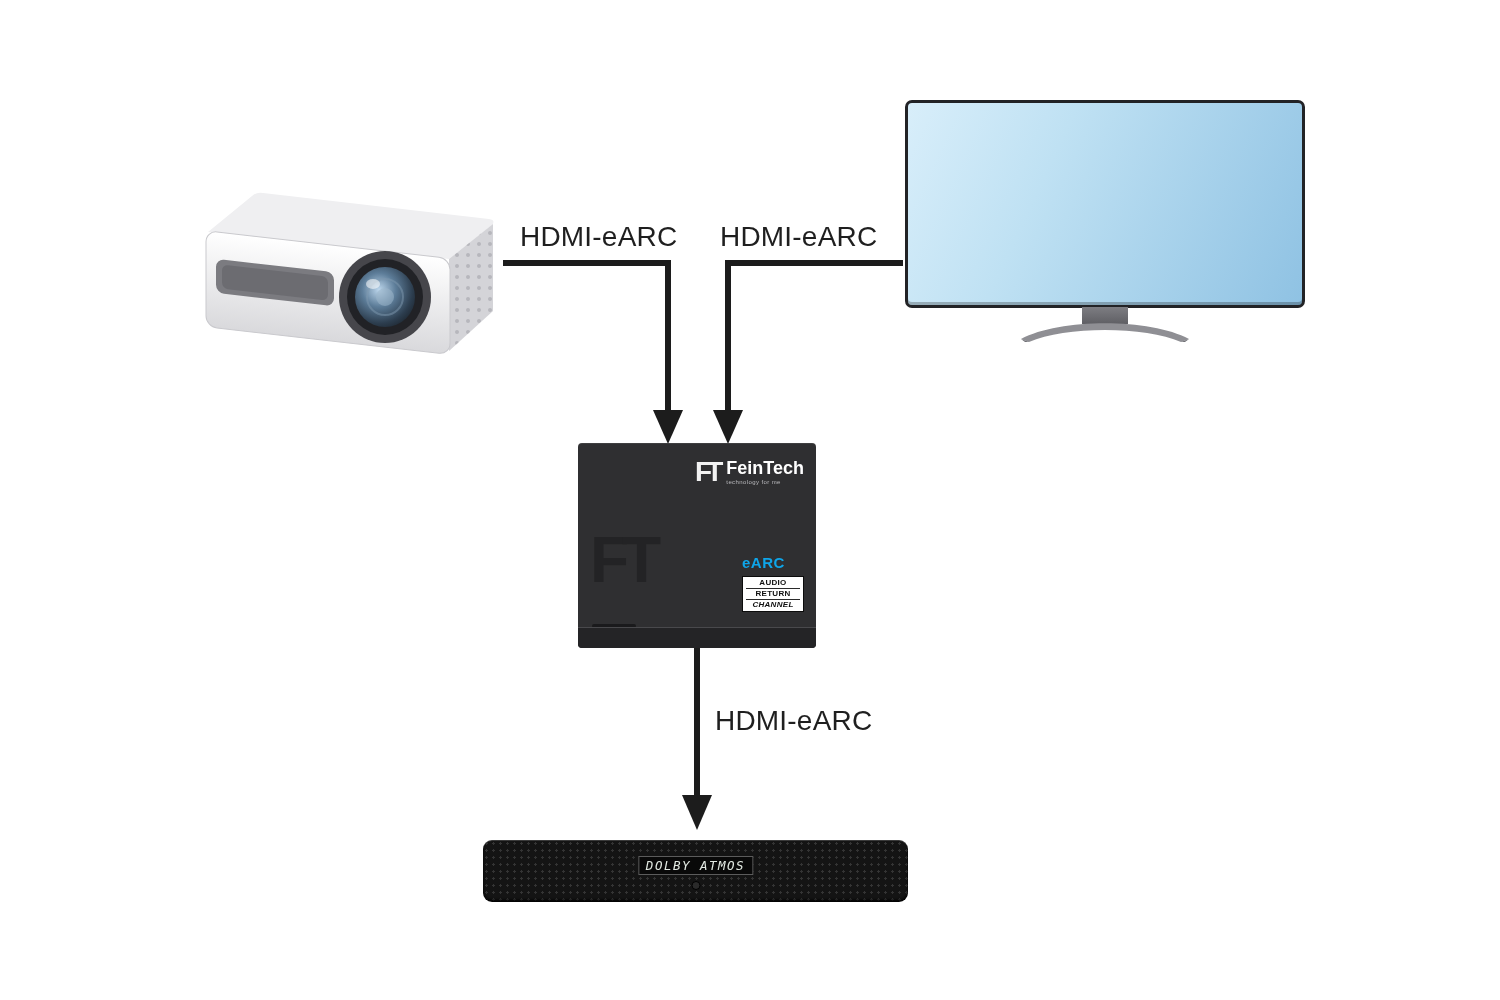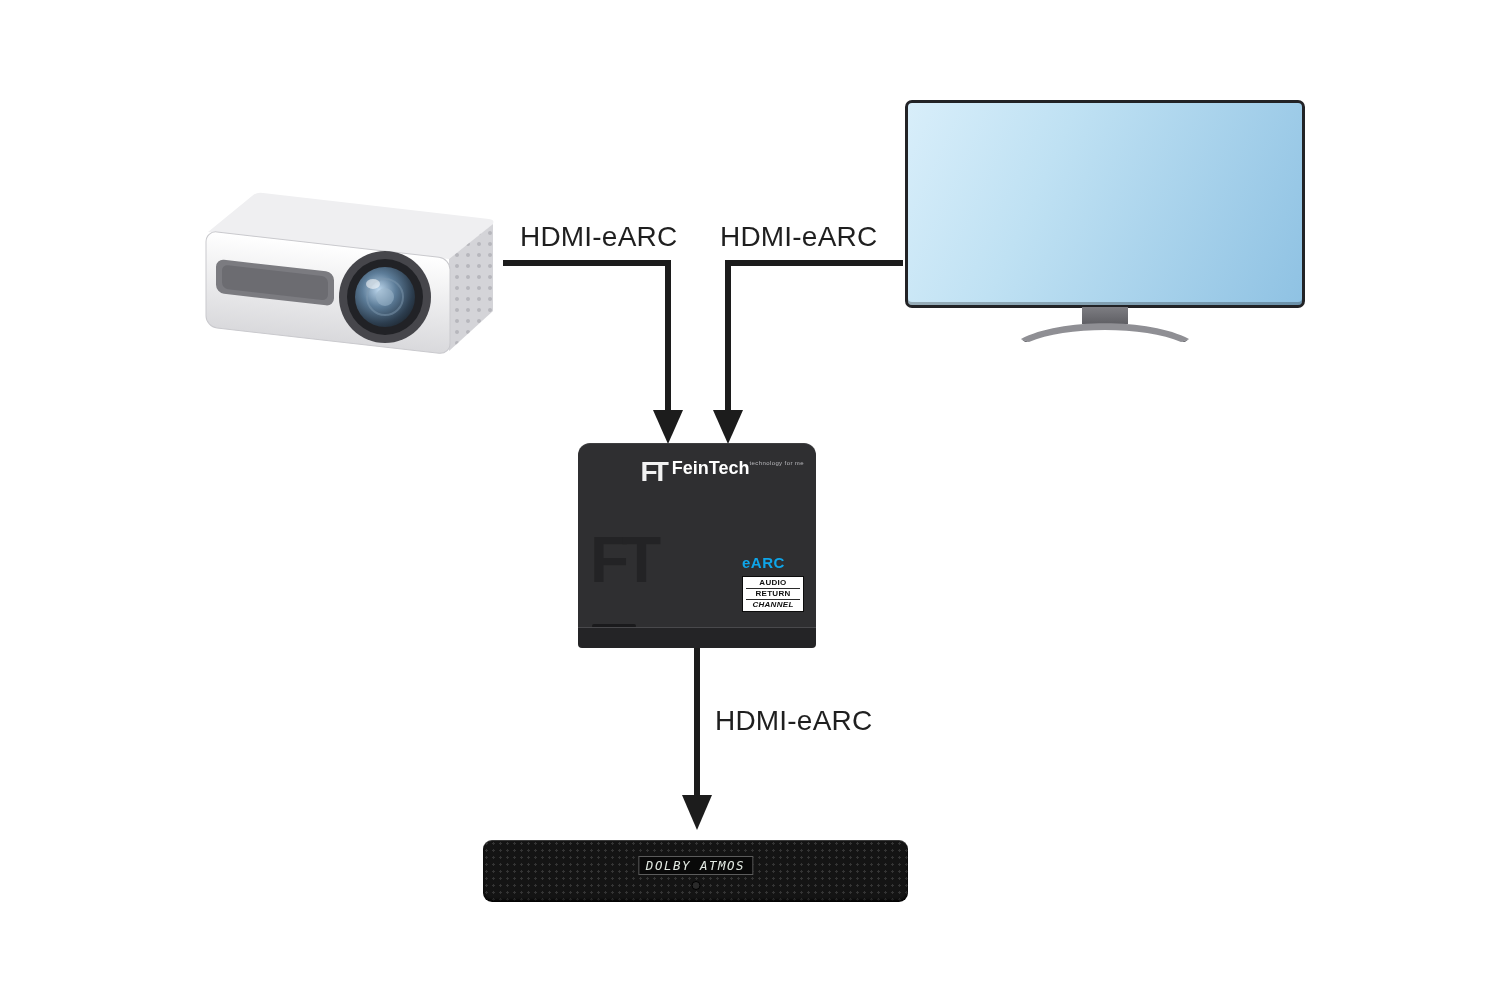--- a/index.html
+++ b/index.html
@@ -34,29 +34,29 @@
   }
   .tv-neck{
     position:absolute;left:177px;top:207px;width:46px;height:17px;
     background:linear-gradient(180deg,#7d7d82,#5f5f64);
   }
   .tv-base{position:absolute;left:110px;top:220px;width:180px;height:22px;}
 
   
   .earc-box{
     left:578px;top:443px;width:238px;height:205px;
-    background:#2f2f31;border-radius:12px;
+    background:#2f2f31;border-radius:4px;
     box-shadow:inset 0 1px 0 rgba(255,255,255,0.08);
   }
   .ft-logo{position:absolute;top:16px;right:12px;display:flex;align-items:flex-start;color:#ffffff;}
   .ft-mono{
     font-weight:700;font-size:28px;line-height:26px;letter-spacing:-6px;
     padding-right:9px;color:#f2f2f2;
   }
-  .ft-text-wrap{display:flex;}
+  .ft-text-wrap{display:flex;flex-direction:column;}
   .ft-brand{font-weight:700;font-size:18px;line-height:19px;color:#ffffff;}
   .ft-tagline{font-size:6px;color:#b9b9bd;letter-spacing:0.4px;margin-top:1px;}
   .ft-watermark{
     position:absolute;left:12px;top:86px;
     font-weight:700;font-size:64px;line-height:62px;letter-spacing:-7px;color:#232325;
   }
   .earc-badge{position:absolute;right:12px;bottom:36px;width:62px;}
   .earc-badge-title{
     color:#0ea5e9;font-weight:700;font-size:15px;line-height:22px;letter-spacing:0.5px;
   }

